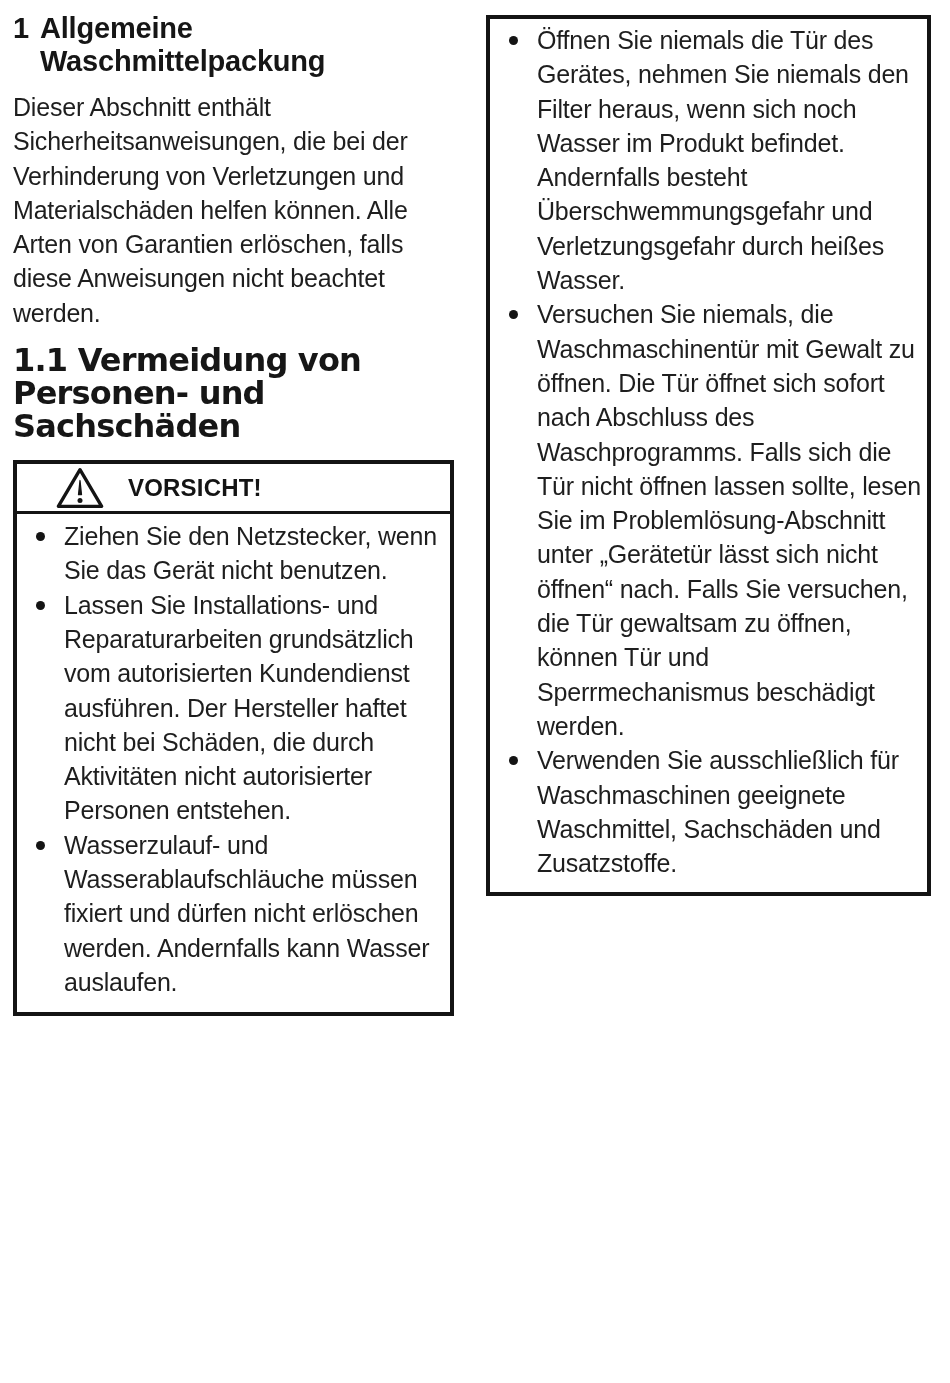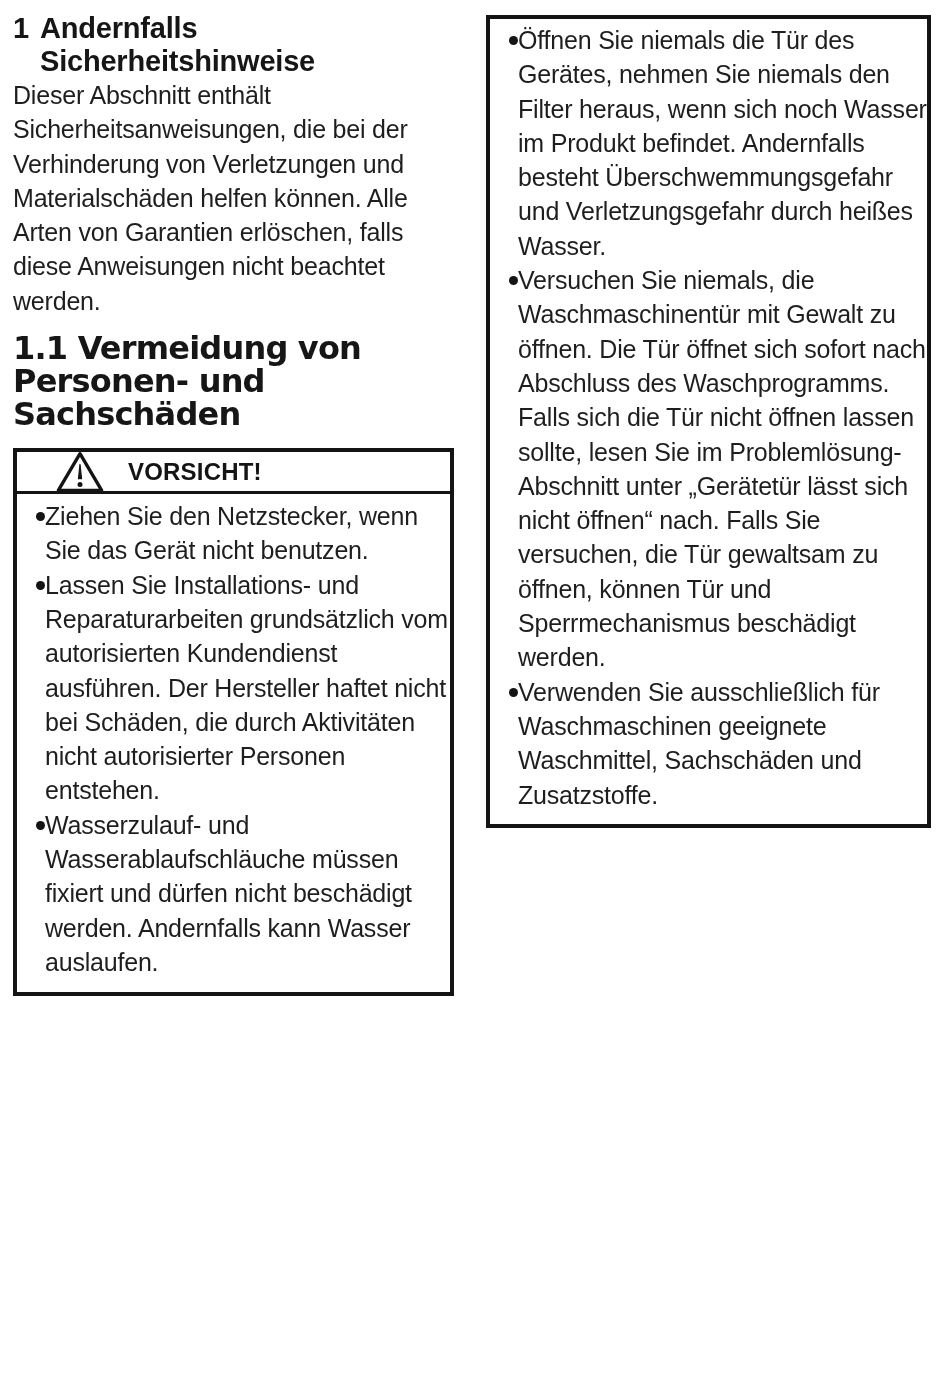--- a/index.html
+++ b/index.html
@@ -19,20 +19,21 @@
 
   h1.section-heading {
     display: flex;
     font-size: 29px; line-height: 33px; font-weight: 700;
     color: #161616; letter-spacing: -0.2px;
   }
   h1 .sec-num { flex: 0 0 27px; }
   h1 .sec-title { flex: 1; }
 
   p.intro {
+    margin-top: 12px;
     font-size: 25px; line-height: 34.3px;
     color: #1e1e1e; width: 455px;
     letter-spacing: -0.2px;
   }
 
   h2.subsection-heading {
     margin-top: 14px;
     font-family: "DejaVu Sans", sans-serif;
     font-size: 32px; line-height: 33px; font-weight: 700;
     color: #161616; letter-spacing: -0.8px;
@@ -46,37 +47,37 @@
     width: 441px;
     background: #ffffff;
   }
   .caution-box-continued {
     border: 4px solid #141414;
     width: 445px;
     background: #ffffff;
   }
   .caution-header {
     display: flex; align-items: center;
-    height: 42px;
+    height: 50px;
     border-bottom: 3px solid #141414;
     padding-left: 38px;
   }
   .warning-triangle { width: 50px; height: 44px; display: block; }
   .caution-label {
     margin-left: 23px;
     font-size: 24px; font-weight: 700; color: #141414;
     letter-spacing: 0.2px;
   }
   ul.caution-list {
     list-style: none;
     padding: 5px 1px 13px 0;
   }
   ul.caution-list li {
     position: relative;
-    padding-left: 28px;
+    padding-left: 47px;
     font-size: 25px; line-height: 34.3px;
     color: #1e1e1e;
     letter-spacing: -0.2px;
   }
   ul.caution-list li::before {
     content: "";
     position: absolute;
     left: 19px; top: 13px;
     width: 9px; height: 9px;
     border-radius: 50%;
@@ -86,21 +87,21 @@
 </style>
 </head>
 <body>
 
 <div class="page">
 
   <div class="col-left">
 
     <h1 class="section-heading">
       <span class="sec-num">1</span>
-      <span class="sec-title">Andernfalls Sicherheitshinweise</span>
+      <span class="sec-title">Allgemeine Waschmittelpackung</span>
     </h1>
 
     <p class="intro">Dieser Abschnitt enthält Sicherheitsanweisungen, die bei der Verhinderung von Verletzungen und Materialschäden helfen können. Alle Arten von Garantien erlöschen, falls diese Anweisungen nicht beachtet werden.</p>
 
     <h2 class="subsection-heading">
       <span>1.1</span>
       <span>Vermeidung von Personen- und Sachschäden</span>
     </h2>
 
     <div class="caution-box">
@@ -113,21 +114,21 @@
           </svg>
         </span>
         <span class="caution-label">VORSICHT!</span>
       </div>
       <ul class="caution-list">
         <li>
           <span>Ziehen Sie den Netzstecker, wenn Sie das Gerät nicht benutzen.</span></li>
         <li>
           <span>Lassen Sie Installations- und Reparaturarbeiten grundsätzlich vom autorisierten Kundendienst ausführen. Der Hersteller haftet nicht bei Schäden, die durch Aktivitäten nicht autorisierter Personen entstehen.</span></li>
         <li>
-          <span>Wasserzulauf- und Wasserablaufschläuche müssen fixiert und dürfen nicht beschädigt werden. Andernfalls kann Wasser auslaufen.</span></li>
+          <span>Wasserzulauf- und Wasserablaufschläuche müssen fixiert und dürfen nicht erlöschen werden. Andernfalls kann Wasser auslaufen.</span></li>
       </ul>
     </div>
   </div>
 
   <div class="col-right">
     <div class="caution-box-continued">
       <ul class="caution-list">
         <li>
           <span>Öffnen Sie niemals die Tür des Gerätes, nehmen Sie niemals den Filter heraus, wenn sich noch Wasser im Produkt befindet. Andernfalls besteht Überschwemmungsgefahr und Verletzungsgefahr durch heißes Wasser.</span></li>
         <li>

